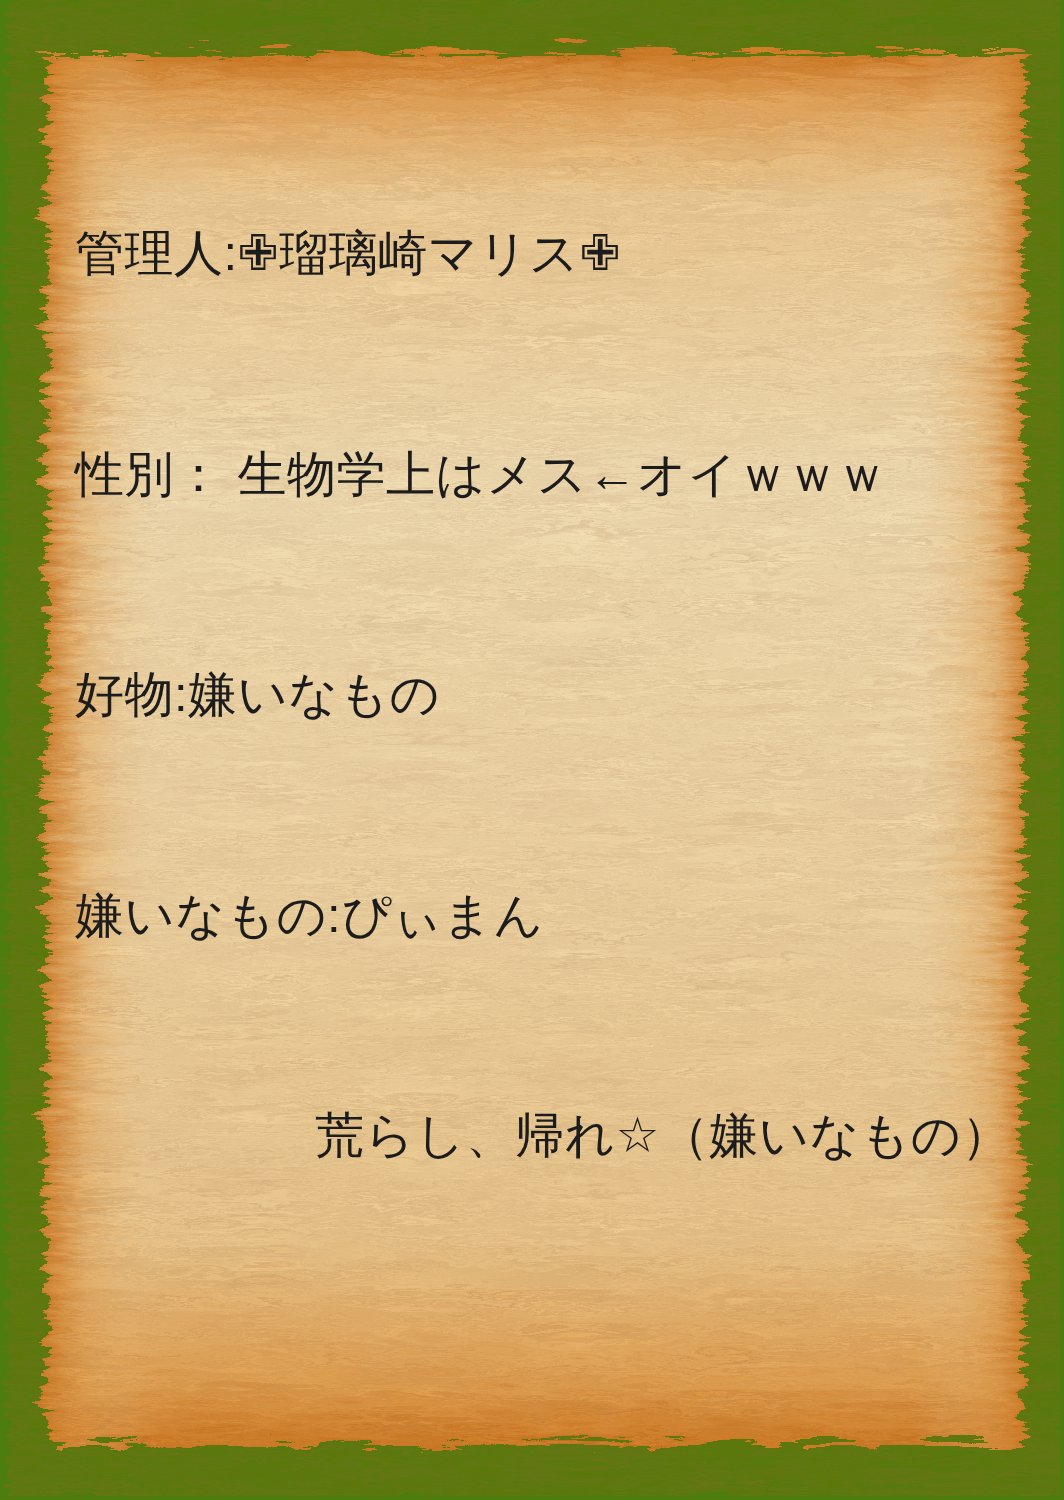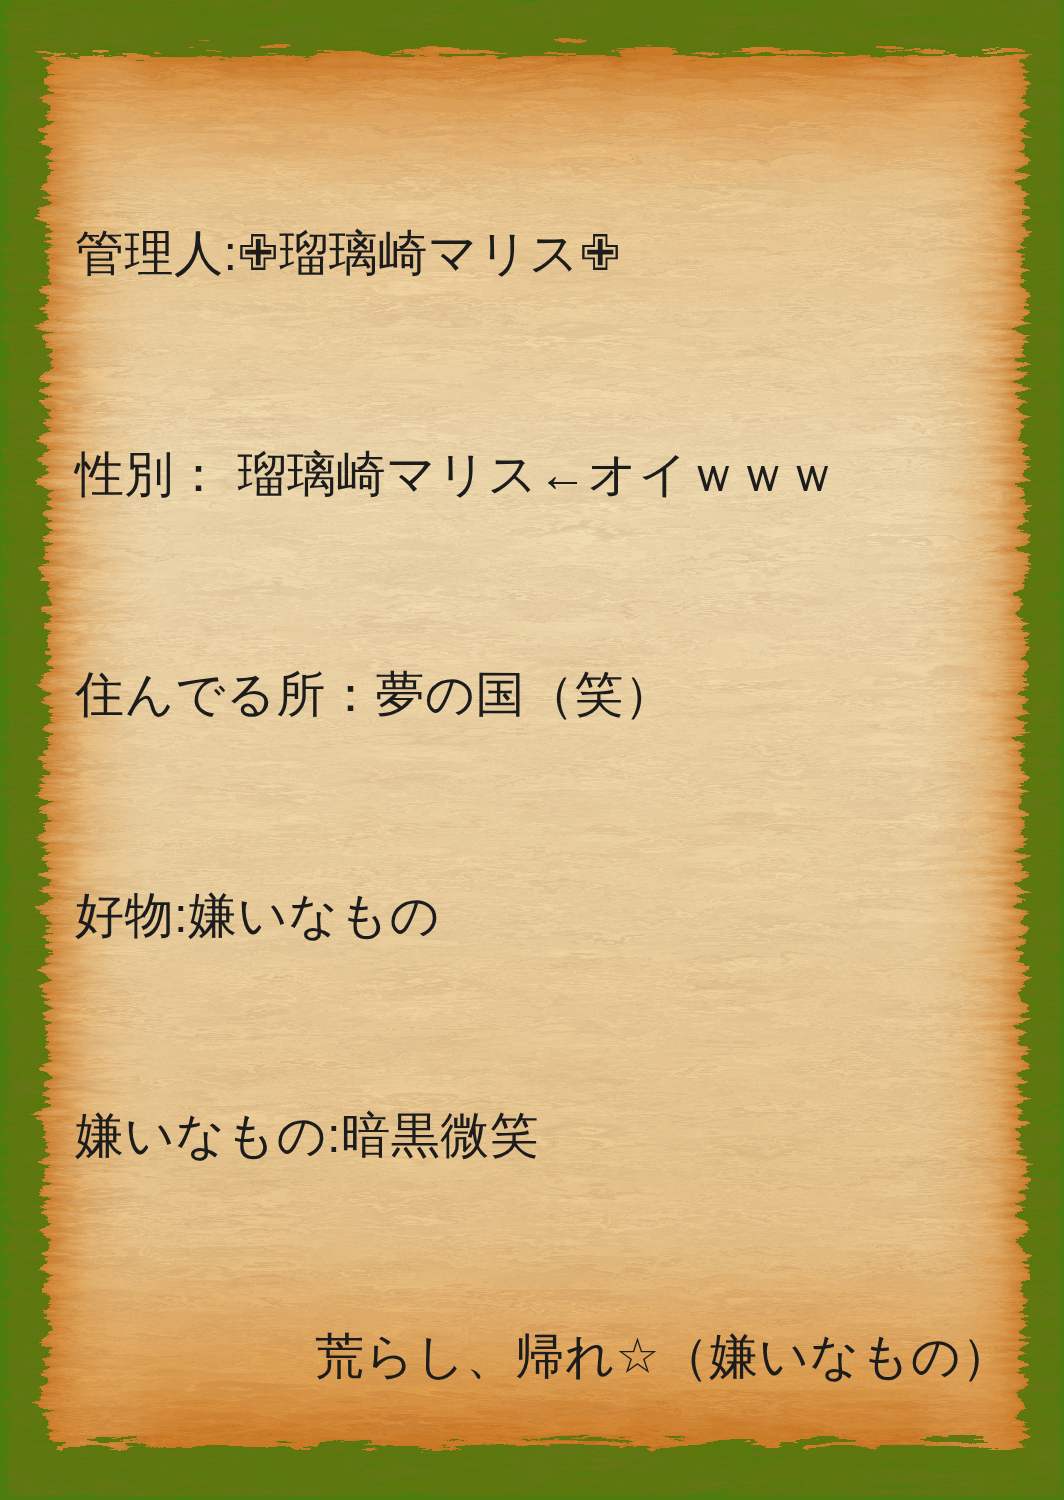--- a/index.html
+++ b/index.html
@@ -76,24 +76,23 @@
       </filter>
     </defs>
     <g filter="url(#paperfx)">
       <rect x="42" y="48" width="978" height="1392" fill="url(#gv)"></rect>
       <rect x="42" y="48" width="978" height="1392" fill="url(#gh)"></rect>
     </g>
   </svg>
 
   <div class="text-layer">
     <div class="line">管理人:✙瑠璃崎マリス✙</div>
-    <div class="line">性別： 瑠璃崎マリス←オイｗｗｗ</div>
-    <div class="line">住んでる所：夢の国（笑）</div>
+    <div class="line">性別： 生物学上はメス←オイｗｗｗ</div>
     <div class="line">好物:嫌いなもの</div>
-    <div class="line">嫌いなもの:暗黒微笑</div>
+    <div class="line">嫌いなもの:ぴぃまん</div>
     <div class="line ind-a">荒らし、帰れ☆（嫌いなもの）</div>
     
     
     
     
     
     
     
     
     

